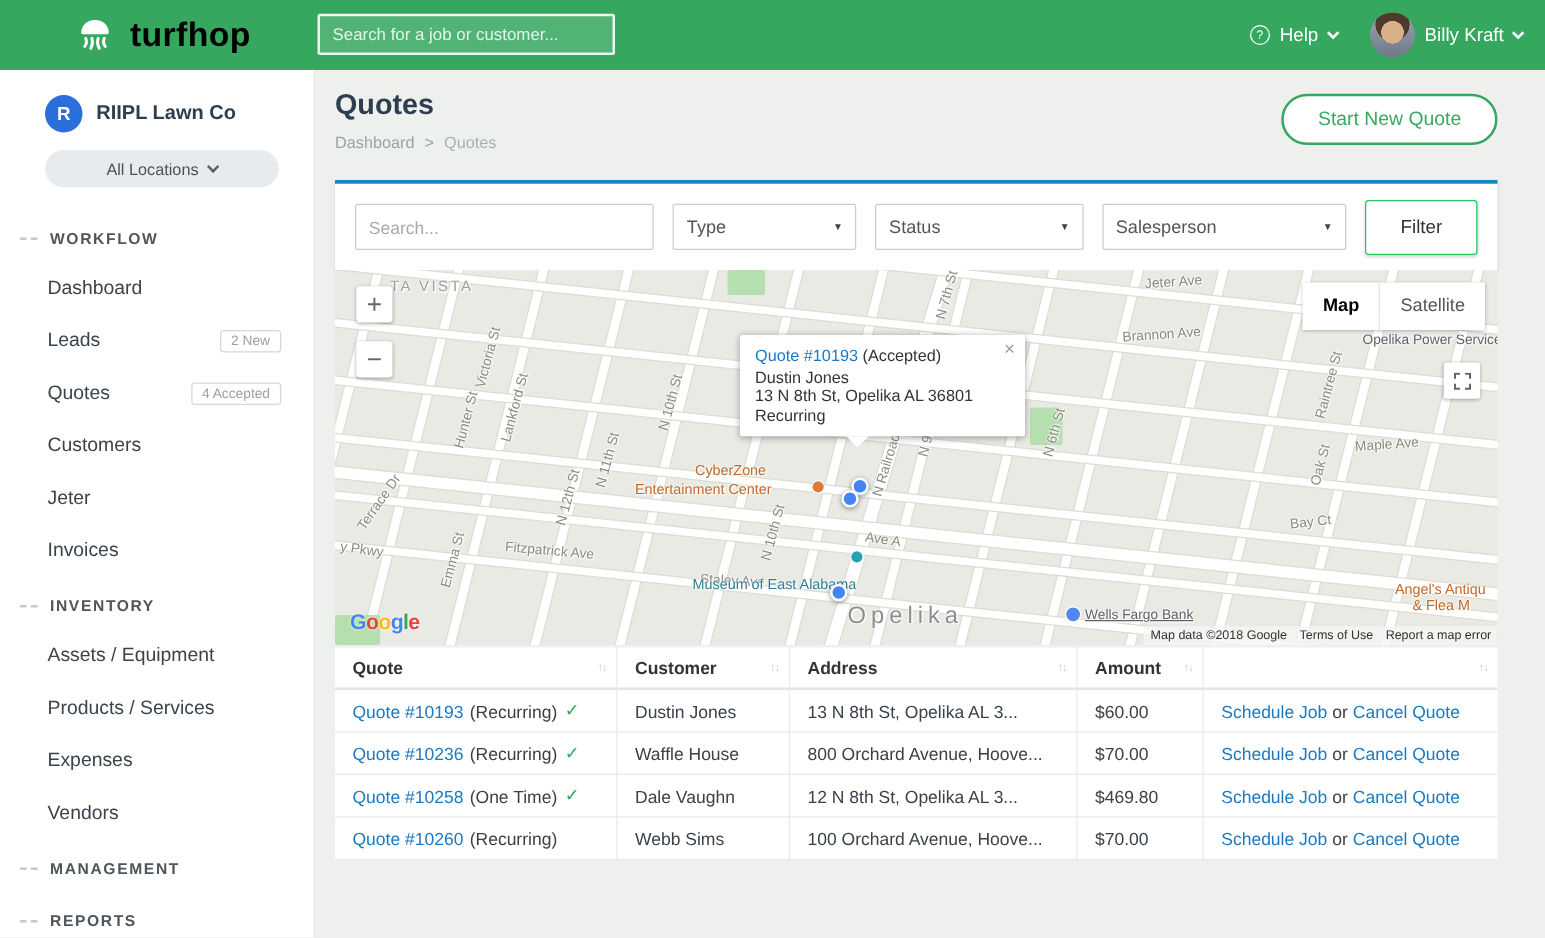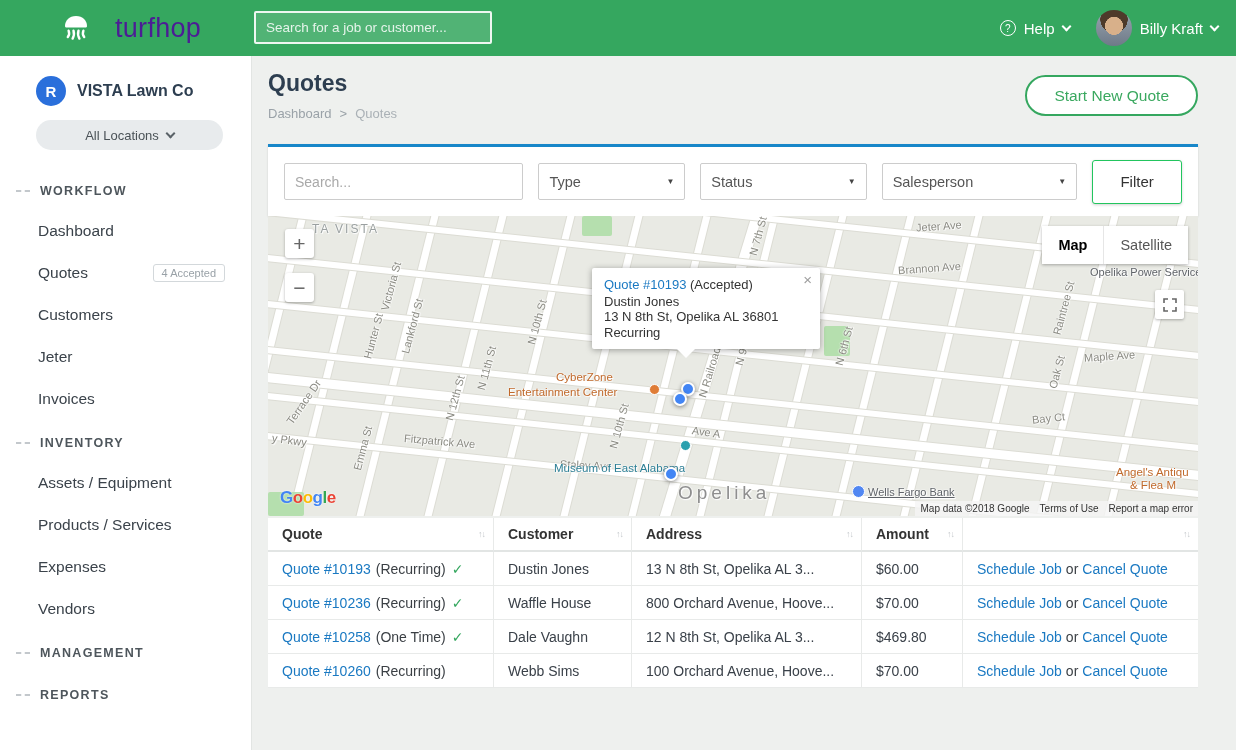--- a/index.html
+++ b/index.html
@@ -4,21 +4,21 @@
 <style>
   * { box-sizing: border-box; margin: 0; padding: 0; }
   html,body { width:1236px; height:750px; overflow:hidden; }
   body { font-family:"Liberation Sans","DejaVu Sans",sans-serif; background:#eef0ee; position:relative; color:#3a4149; }
   a { text-decoration:none; }
   .link { color:#1a79c2; }
 
   
   .topbar { position:absolute; top:0; left:0; right:0; height:56px; background:#35a75f; z-index:20; }
   .brand { position:absolute; left:56px; top:8px; display:flex; align-items:center; gap:8px; cursor:pointer; }
-  .brand-name { color:#4c1d95; font-size:27px; font-weight:400; letter-spacing:.3px;margin-left:11px; }
+  .brand-name { color:#000000; font-size:27px; font-weight:700; letter-spacing:.3px; }
   .tb-search { position:absolute; left:254px; top:11px; width:238px; height:33px; background:rgba(255,255,255,.14); border:2px solid #eef7f1; border-radius:2px; color:#fff; padding:0 10px; font-size:13.5px; outline:none; }
   .tb-search::placeholder { color:rgba(255,255,255,.85); }
   .tb-right { position:absolute; right:18px; top:0; height:56px; display:flex; align-items:center; gap:26px; }
   .tb-help, .tb-user { display:flex; align-items:center; gap:8px; color:#fff; font-size:15px; cursor:pointer; }
   .qicon { width:16px; height:16px; border:1.4px solid #fff; border-radius:50%; font-size:10px; display:flex; align-items:center; justify-content:center; }
   .chev { display:inline-block; width:7px; height:7px; border-right:2px solid #fff; border-bottom:2px solid #fff; transform:rotate(45deg); margin-top:-4px; }
   .chev.dark { border-color:#5a6268; }
   .avatar { width:36px; height:36px; border-radius:50%; background:
       radial-gradient(circle at 50% 44%, #d8b08a 0 33%, rgba(0,0,0,0) 34%),
       radial-gradient(circle at 50% 26%, #4e3a2a 0 42%, rgba(0,0,0,0) 43%),
@@ -133,34 +133,38 @@
       <span class="avatar"></span>
       <span class="uname">Billy Kraft</span>
       <i class="chev"></i>
     </div>
   </div>
 </header>
 
 <aside class="sidebar">
   <div class="company">
     <span class="company-badge">R</span>
-    <span class="company-name">VISTA Lawn Co</span>
+    <span class="company-name">RIIPL Lawn Co</span>
   </div>
   <div class="loc-pill">
     <span>All Locations</span>
     <i class="chev dark"></i>
   </div>
   <nav>
       <div class="nav-section">
         <div class="nav-sec-label">
           <span class="dash-icon"></span>
           <span>WORKFLOW</span>
         </div>
         <div class="nav-item">
           <span>Dashboard</span>
+        </div>
+        <div class="nav-item">
+          <span>Leads</span>
+          <span class="badge">2 New</span>
         </div>
         <div class="nav-item">
           <span>Quotes</span>
           <span class="badge">4 Accepted</span>
         </div>
         <div class="nav-item">
           <span>Customers</span>
         </div>
         <div class="nav-item">
           <span>Jeter</span>

